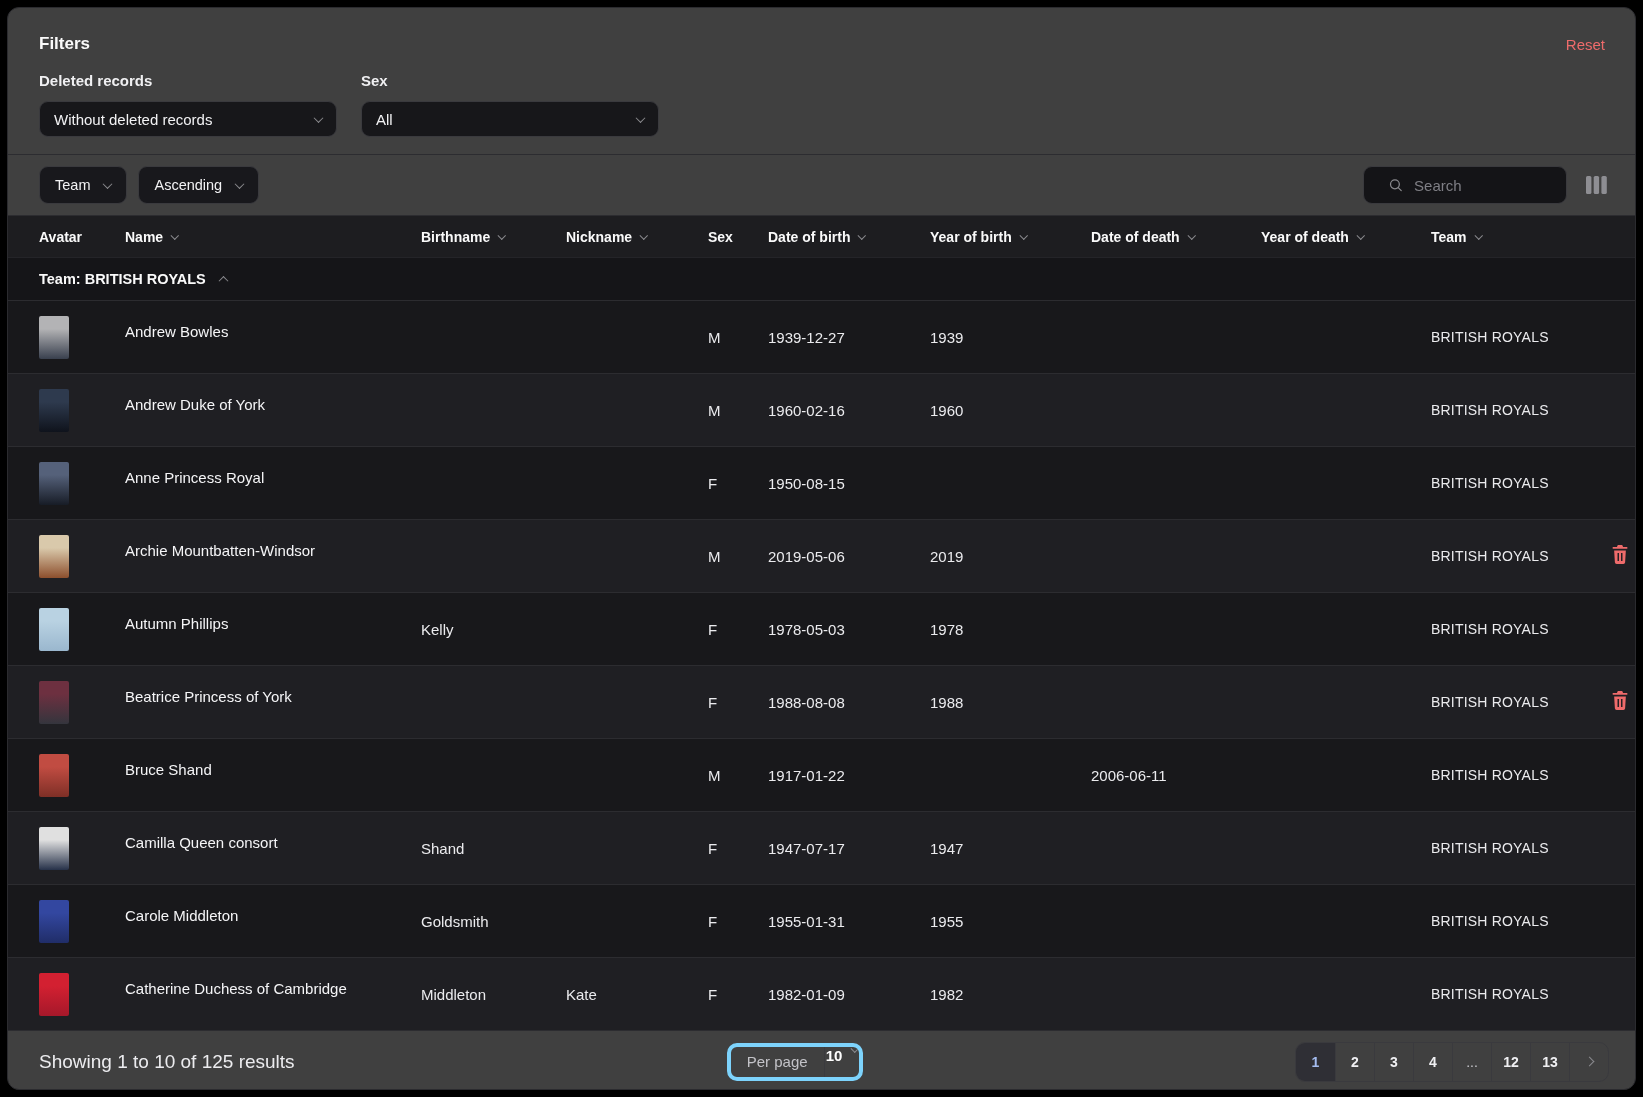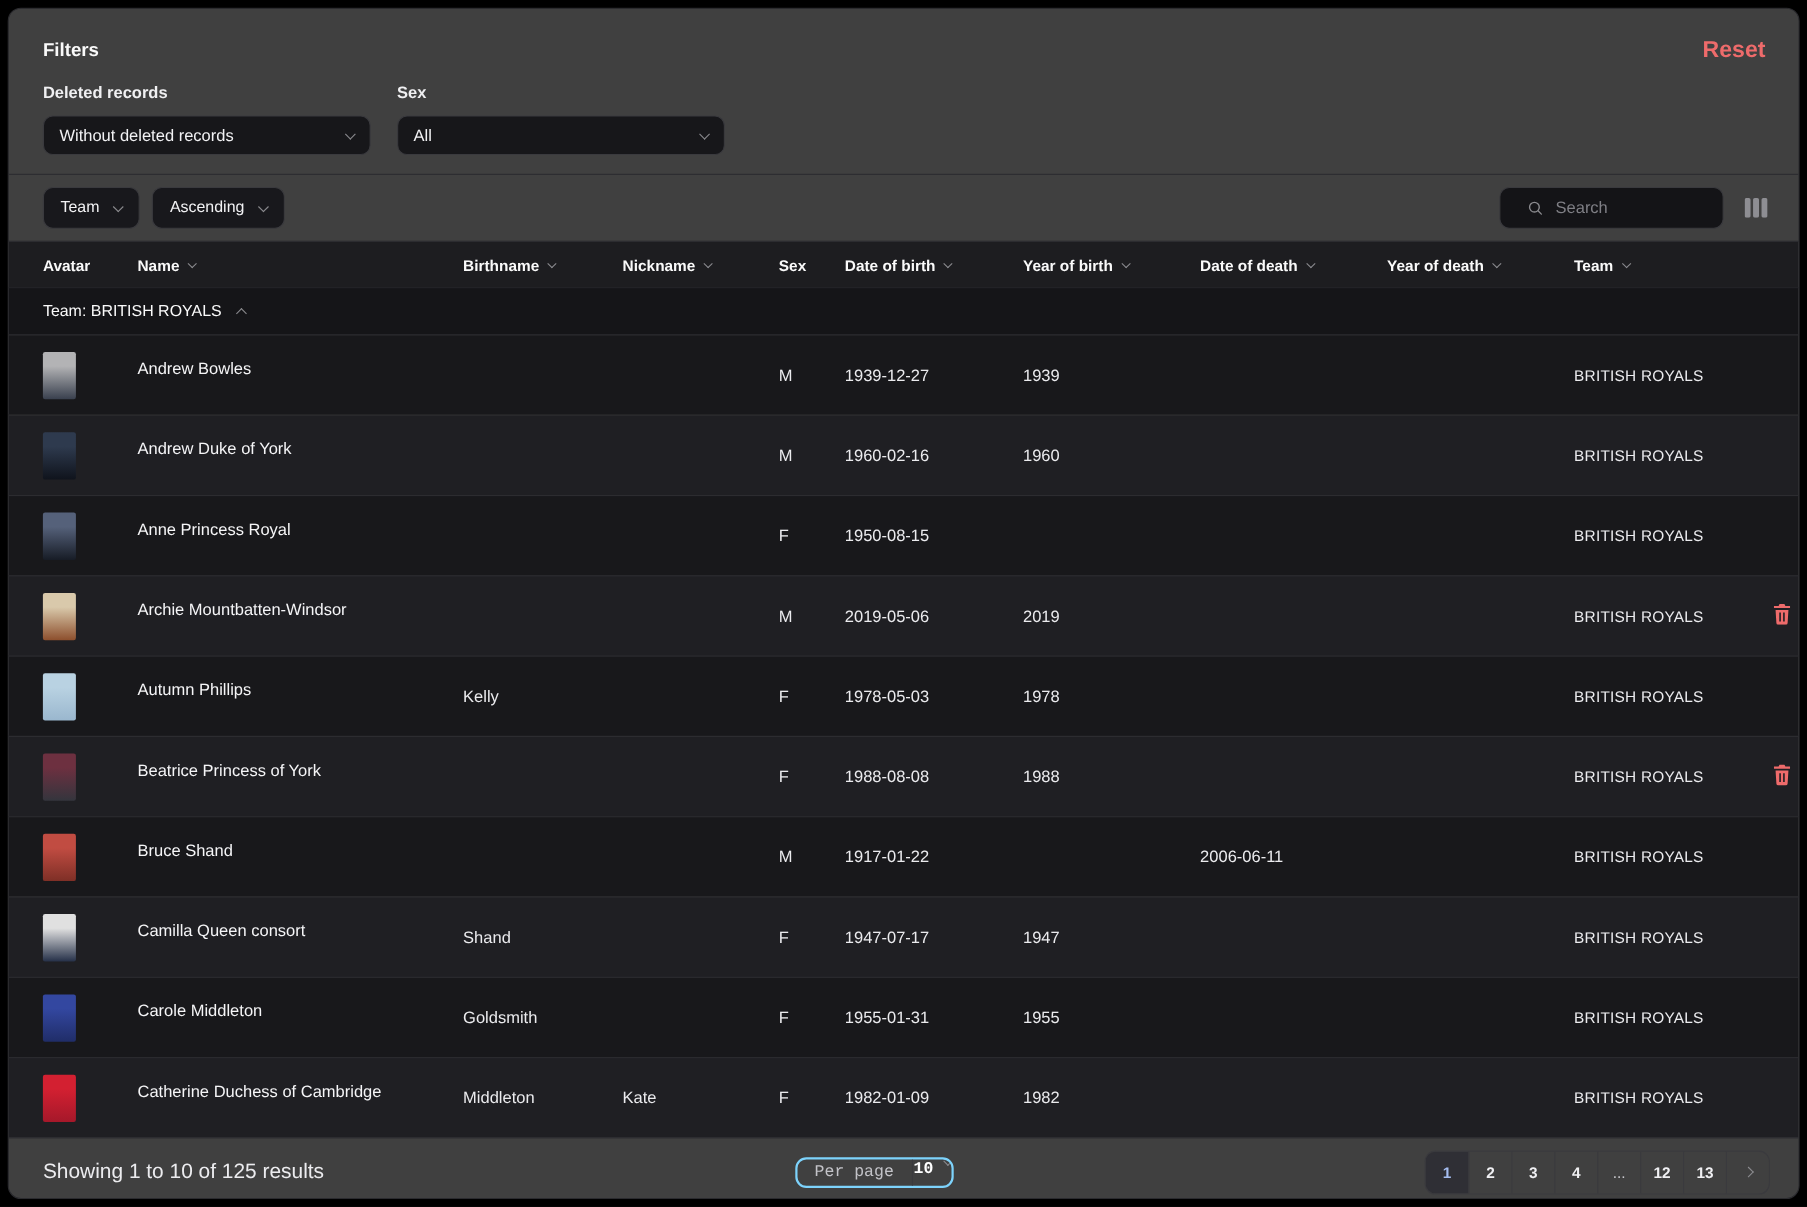--- a/index.html
+++ b/index.html
@@ -6,21 +6,21 @@
   html,body { margin:0; padding:0; background:#000; font-family:"Liberation Sans", sans-serif; }
   .card {
     width:1629px; height:1083px; margin:7px; background:#404040;
     border:1px solid #2b2b2f; border-radius:12px; overflow:hidden;
     color:#ededf0; position:relative;
   }
   
   .filters { padding:26px 30px 17px 31px; }
   .filters-top { display:flex; justify-content:space-between; align-items:center; }
   .filters-title { font-size:17px; font-weight:700; color:#fafafa; }
-  .reset-link { font-size:21px; font-weight:700; color:#ee6b6b; cursor:pointer; }
+  .reset-link { font-size:15px; font-weight:400; color:#ee6b6b; cursor:pointer; }
   .filter-fields { display:flex; gap:24px; margin-top:18px; }
   .filter-field { width:298px; }
   .filter-label { font-size:15px; font-weight:600; color:#f0f0f2; margin-bottom:12px; }
   .select-box {
     height:36px; border:1px solid #3a3a3e; border-radius:9px; background:#17171a;
     display:flex; align-items:center; justify-content:space-between;
     padding:0 14px; font-size:15px; color:#f2f2f4; cursor:pointer;
   }
   .chev { width:7px; height:7px; border-right:1.6px solid #8a8a8e; border-bottom:1.6px solid #8a8a8e; display:inline-block; }
   .chev.down { transform:rotate(45deg) translate(-1px,-1px); }
@@ -52,41 +52,41 @@
   
   .grid-row {
     display:grid;
     grid-template-columns:86px 296px 145px 142px 60px 162px 161px 170px 170px 178px 1fr;
     padding:0 26px 0 31px; align-items:center;
   }
   .thead { height:42px; background:#1d1d20; border-top:1px solid #2c2c30; }
   .th { display:flex; align-items:center; gap:9px; font-size:14px; font-weight:700; color:#fafafa; }
   .group-row {
     height:43px; background:#151518; display:flex; align-items:center; gap:14px;
-    padding-left:31px; font-size:14.5px; font-weight:400; color:#fafafa;
+    padding-left:31px; font-size:14.5px; font-weight:700; color:#fafafa;
     border-top:1px solid #242428;
   }
   .trow { height:73px; border-top:1px solid #2c2c30; cursor:pointer; }
   .trow.odd  { background:#18181b; }
   .trow.even { background:#1f1f23; }
   .cell { font-size:15px; color:#ebebee; }
   .cell.name { align-self:start; padding-top:22px; color:#f5f5f7; }
   .cell.team { font-size:14px; letter-spacing:.2px; }
   .avatar { width:30px; height:43px; border-radius:2px; }
   .action-cell { display:flex; justify-content:flex-end; }
   .trash-btn { background:none; border:none; cursor:pointer; padding:2px; display:none; }
   .trow[data-deletable="true"] .trash-btn { display:block; }
   
   .tfoot {
     height:62px; border-top:1px solid #2c2c30; display:flex; align-items:center;
     padding:0 26px 0 31px;
   }
   .results-summary { font-size:19px; color:#ececef; flex:0 0 auto; }
   .foot-center { flex:1; display:flex; justify-content:center; }
-  .per-page { display:flex; height:28px; border:2px solid #7dd3fc; border-radius:10px; overflow:hidden; cursor:pointer;font-family:Liberation Mono, monospace; }
+  .per-page { display:flex; height:38px; border:4px solid #7dd3fc; border-radius:10px; overflow:hidden; cursor:pointer; }
   .per-page-label { display:flex; align-items:center; padding:0 16px; font-size:15px; color:#c3c3c8; }
   .per-page-value {
     display:flex; align-items:flex-start; gap:10px; padding:0 1px;
     border-left:1px solid #3a3a3e; font-size:15px; font-weight:600; color:#fff;
   }
   .pagination { display:flex; border:1px solid #3a3a3e; border-radius:10px; overflow:hidden; flex:0 0 auto; }
   .pages-wrap { display:contents; }
   .page-cell {
     width:39px; height:38px; display:flex; align-items:center; justify-content:center;
     font-size:14px; font-weight:700; color:#f0f0f3; background:transparent;

